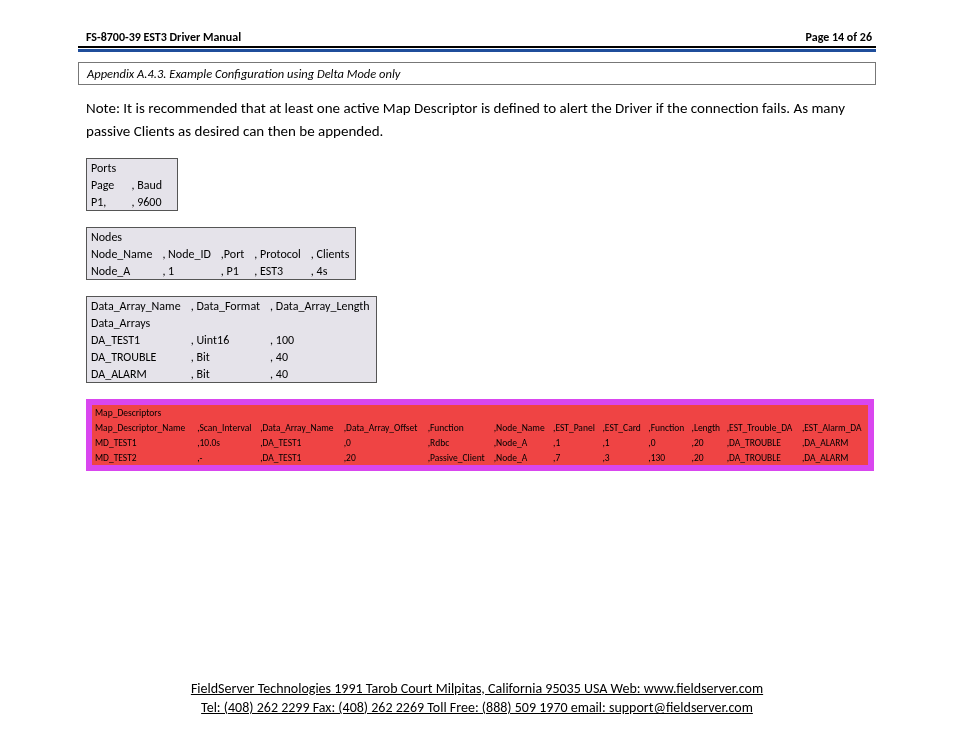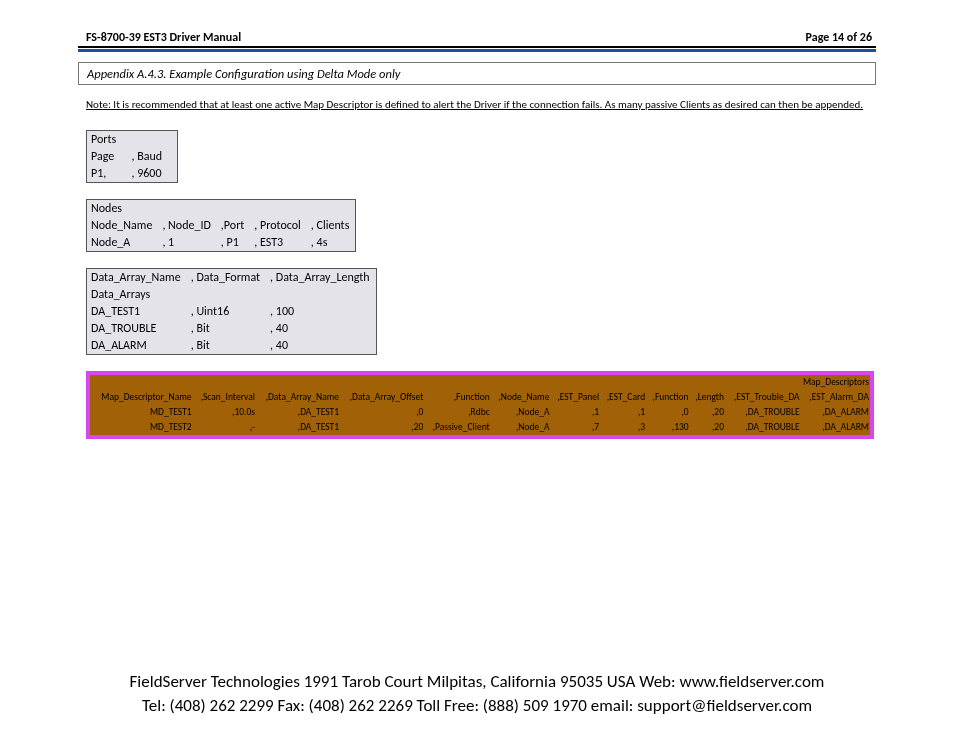--- a/index.html
+++ b/index.html
@@ -43,60 +43,59 @@
   .section-title-wrap {
     margin-top: 10px;
     border: 1px solid #777;
     font-style: italic;
   }
   .section-title {
     font-size: 12.5px;
     padding: 3px 8px;
   }
   .note {
-    font-size: 11px;
+    font-size: 15px;
     margin: 12px 8px 16px 8px;
     line-height: 1.5;
-    text-decoration: underline;
   }
 
   table.box {
     border-collapse: collapse;
     margin: 0 0 16px 8px;
     font-size: 12px;
     background: #e5e3ea;
     border: 1px solid #555;
   }
   table.box td {
     padding: 1.5px 6px 1.5px 4px;
     white-space: nowrap;
   }
 
   table.map {
     border-collapse: collapse;
     margin: 0 0 0 8px;
     width: calc(100% - 10px);
     font-size: 9.5px;
-    background: #a16207;
-    border: 4px solid #d946ef;
-    text-align: right;
+    background: #ef4444;
+    border: 6px solid #d946ef;
   }
   table.map td {
     padding: 1.5px 1px 1.5px 3px;
     white-space: nowrap;
   }
 
   .footer {
     position: absolute;
     bottom: 20px;
     left: 0;
     right: 0;
     text-align: center;
-    font-size: 17px;
+    font-size: 14px;
     line-height: 1.4;
+    text-decoration: underline;
   }
 </style>
 </head>
 <body>
 
 <div class="page">
   <div class="content">
 
     <div class="header-row">
       <span>FS-8700-39 EST3 Driver Manual</span>

